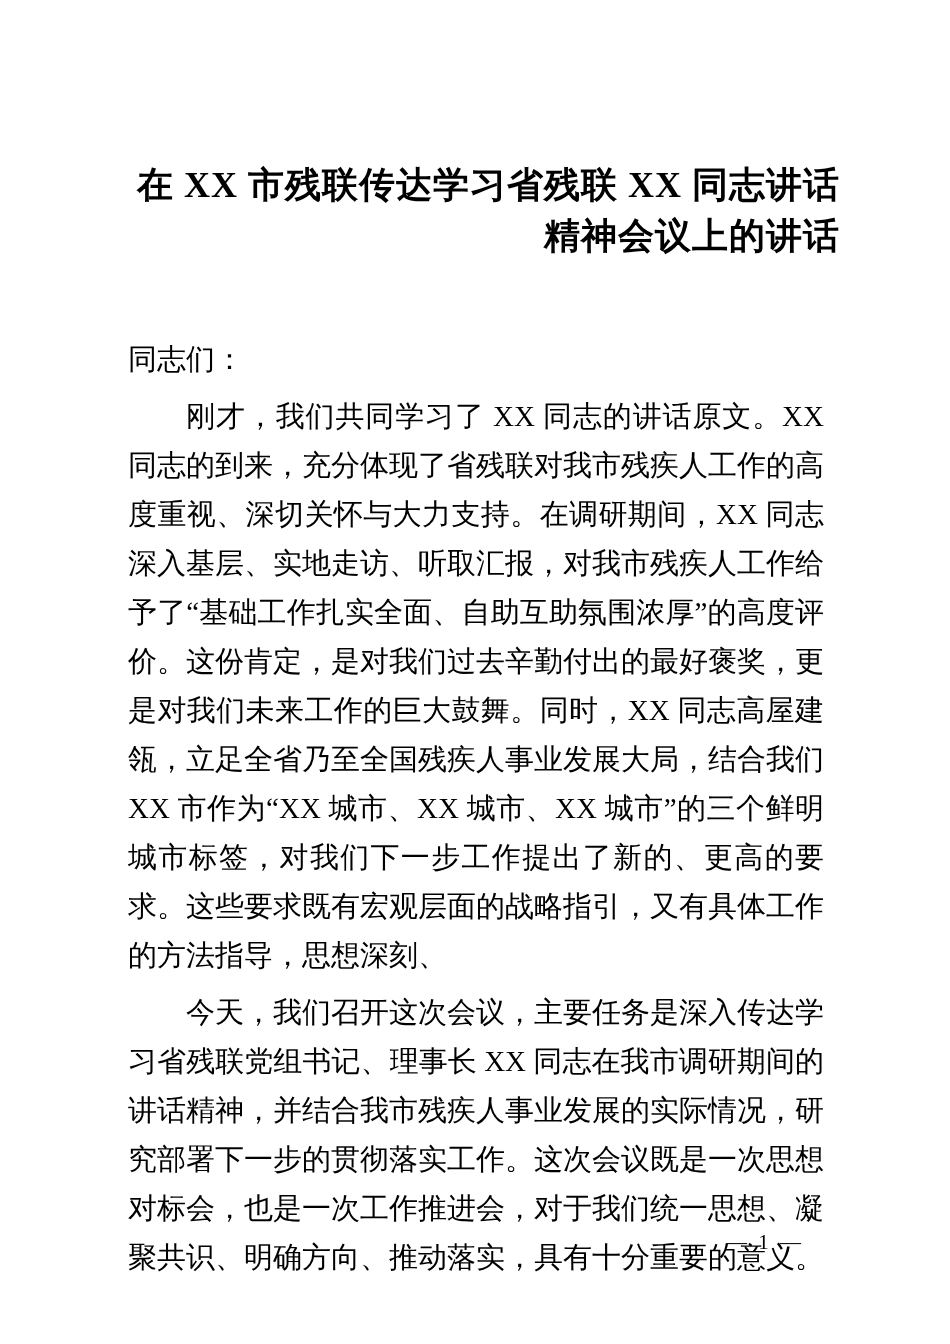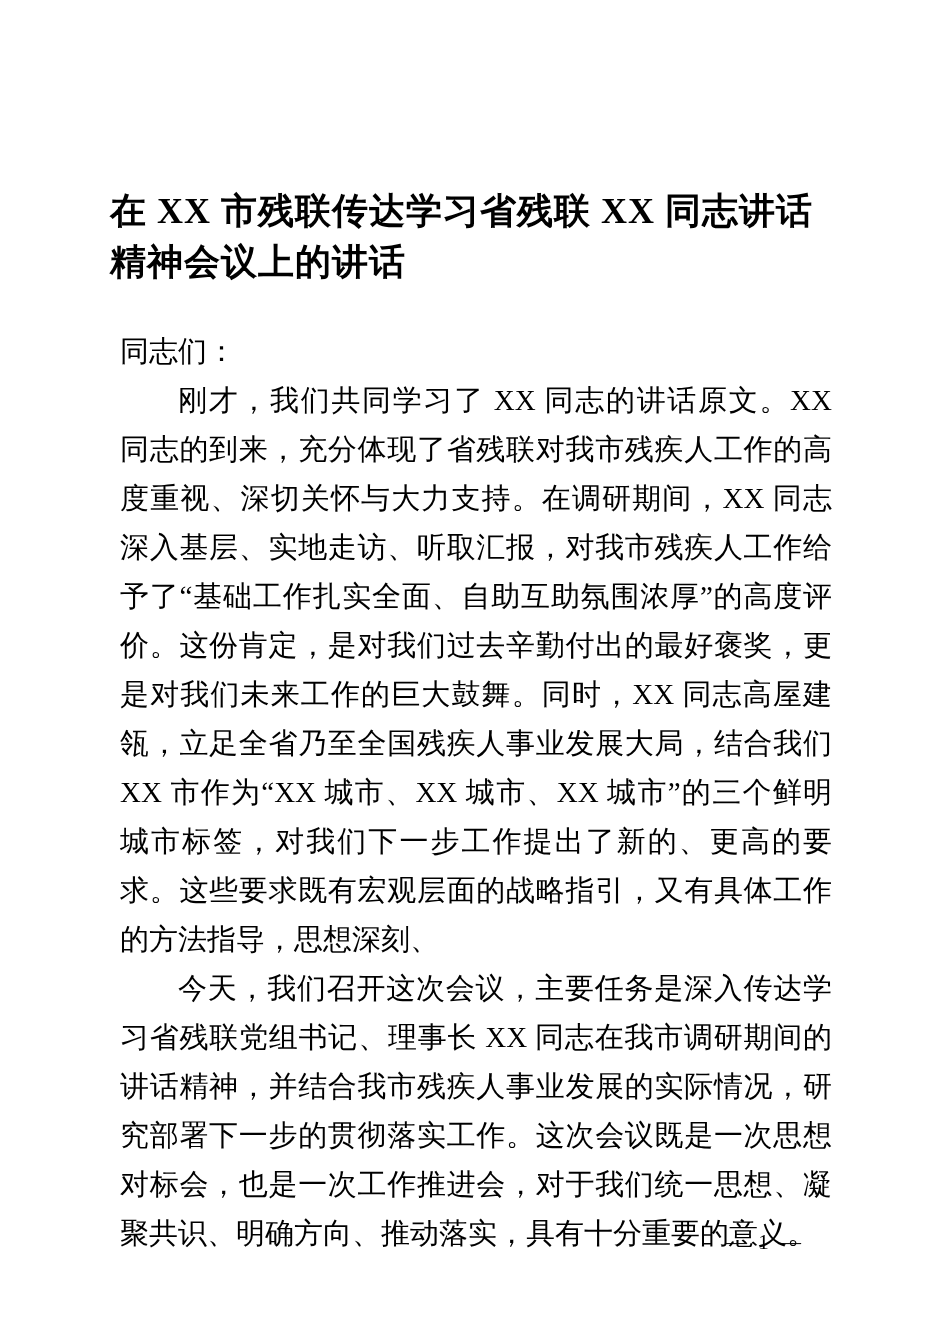--- a/index.html
+++ b/index.html
@@ -12,42 +12,42 @@
     position: relative;
     width: 950px;
     height: 1344px;
     background: #ffffff;
     color: #000000;
     font-family: "Liberation Serif", "DejaVu Serif", serif;
     overflow: hidden;
   }
   .doc-title {
     position: absolute;
-    top: 186px;
+    top: 160px;
     left: 110px;
     right: 110px;
     margin: 0;
-    text-align: left;
+    text-align: right;
     font-size: 36px;
     font-weight: 700;
     line-height: 51px;
     letter-spacing: 1px;
   }
   .doc-body {
     position: absolute;
     top: 327px;
     left: 120px;
     width: 712px;
     font-size: 29px;
     line-height: 49px;
     text-align: justify;
     text-justify: inter-ideograph;
   }
   .doc-body p {
-    margin: 0;
+    margin: 8px;
     padding: 0;
   }
   .salutation {
     text-indent: 0;
   }
   .para {
     text-indent: 2em;
   }
   .page-number {
     position: absolute;

